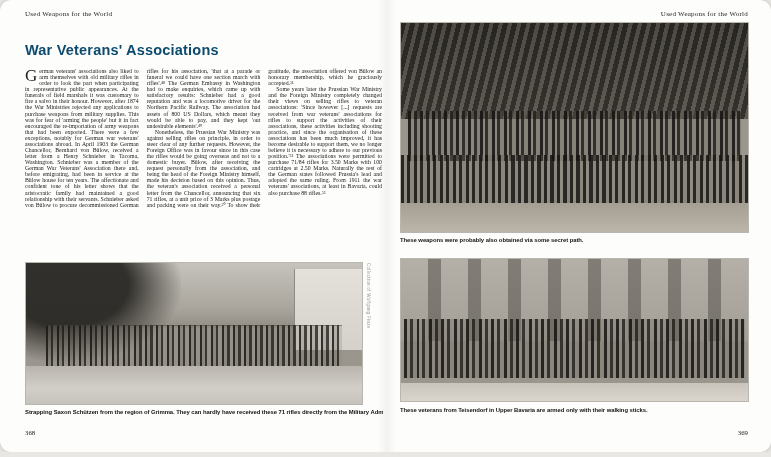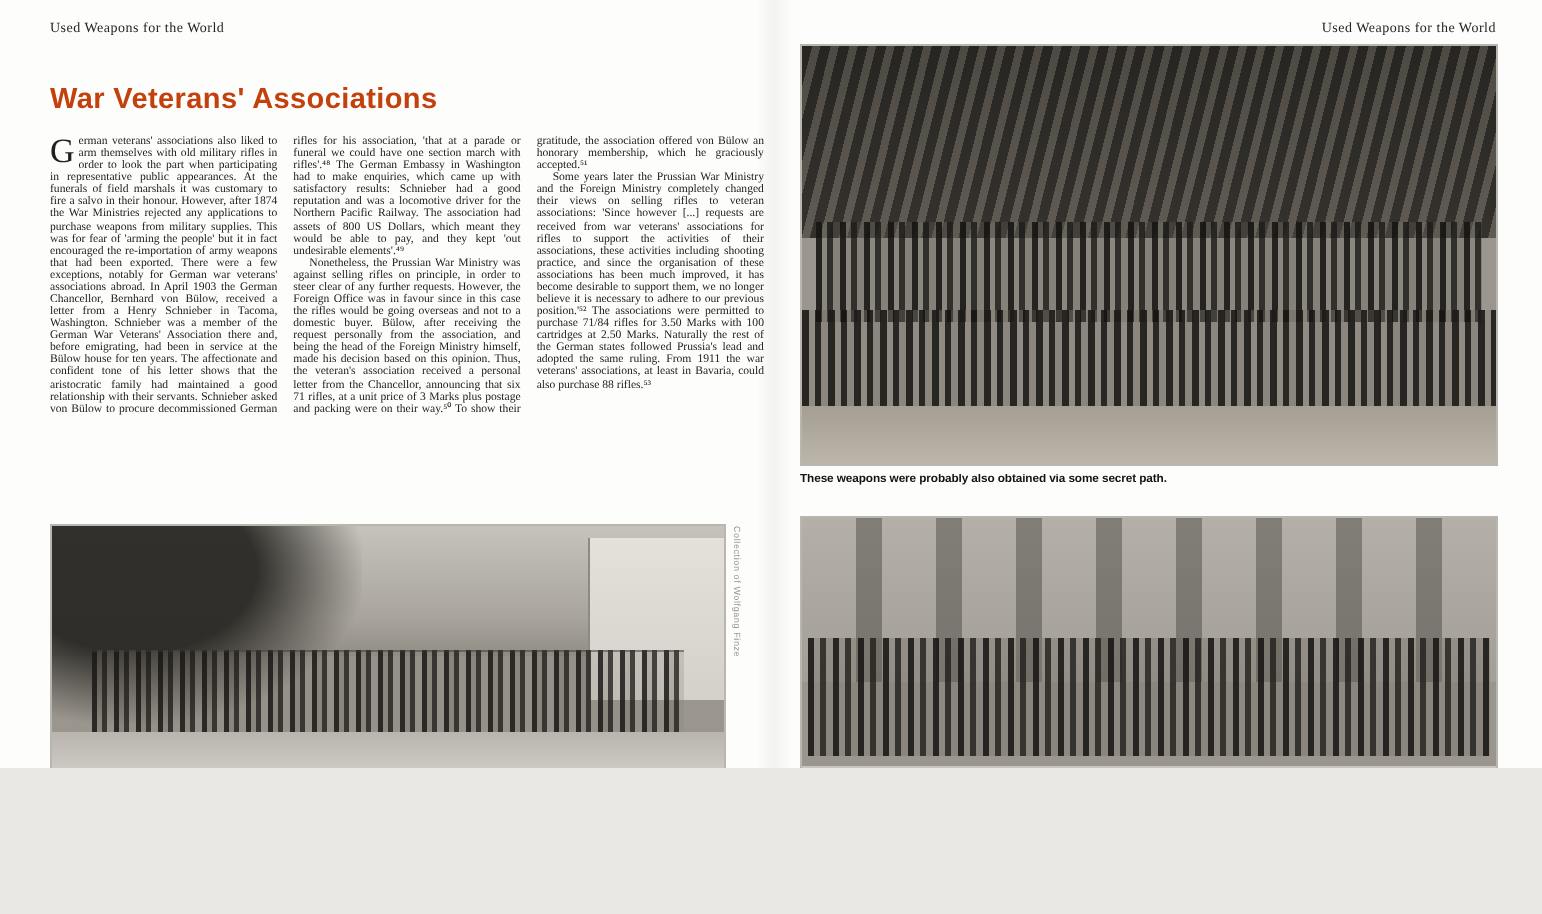--- a/index.html
+++ b/index.html
@@ -1,34 +1,35 @@
 <!DOCTYPE html>
 <html><head>
 <meta charset="utf-8">
 <style>
   html,body{margin:0;padding:0;background:#e9e7e3;}
   .spread{
-    position:relative;width:771px;height:384px;background:#fdfdfc;
+    position:relative;width:771px;height:452px;background:#fdfdfc;
     font-family:"Liberation Serif", serif;color:#1c1b19;overflow:hidden;
     box-shadow:0 0 4px rgba(0,0,0,.2);
+    border-radius:11px;
   }
   .gutter{
     position:absolute;left:378px;top:0;width:18px;height:457px;
     background:linear-gradient(90deg,rgba(0,0,0,0) 0%,rgba(0,0,0,.045) 50%,rgba(0,0,0,0) 100%);
     pointer-events:none;
   }
   .running-header{
     position:absolute;top:10px;font-size:7px;letter-spacing:.25px;color:#262420;
   }
   .rh-left{left:25px;}
   .rh-right{right:23px;text-align:right;}
   .page-title{
     position:absolute;left:25px;top:32px;
     font-family:"Liberation Sans", sans-serif;font-weight:bold;
-    font-size:14.5px;letter-spacing:.2px;color:#c2410c;
+    font-size:14.5px;letter-spacing:.2px;color:#0c4a6e;
   }
   .columns{
     position:absolute;left:25px;top:68px;width:357px;height:193px;
     column-count:3;column-gap:8px;overflow:hidden;
     font-size:5.8px;line-height:1.05;text-align:justify;
     -webkit-hyphens:none;hyphens:none;color:#21201d;
   }
   .columns p{margin:0;}
   .columns p.indent{text-indent:8px;}
   .dropcap{

